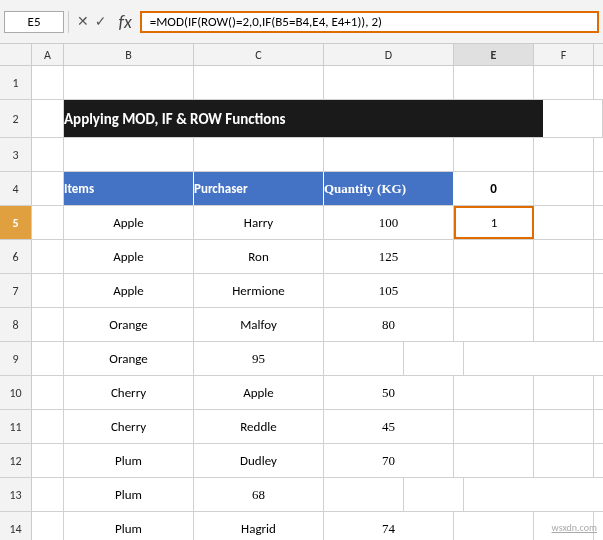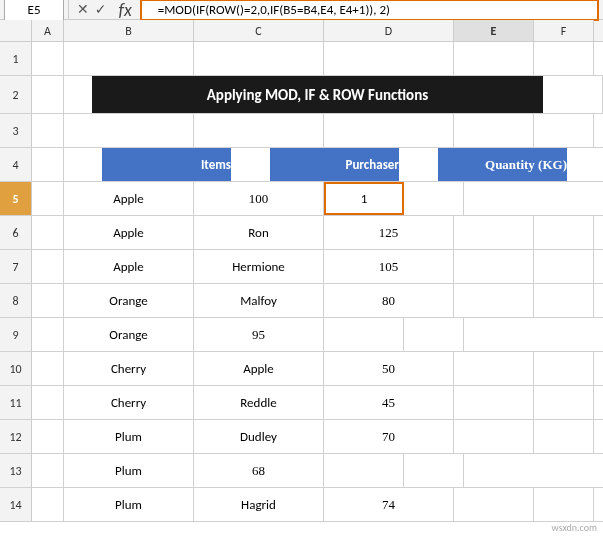--- a/index.html
+++ b/index.html
@@ -9,21 +9,21 @@
       background: #fff;
       width: 603px;
       height: 540px;
       overflow: hidden;
     }
 
     
     .formula-bar {
       display: flex;
       align-items: center;
-      height: 20px;
+      height: 44px;
       background: #f3f3f3;
       border-bottom: 1px solid #ccc;
       padding: 0 4px;
       gap: 4px;
     }
     .cell-ref-box {
       width: 60px;
       height: 22px;
       border: 1px solid #aaa;
       text-align: center;
@@ -55,21 +55,21 @@
       font-size: 18px;
       color: #444;
       padding: 0 4px;
     }
     .formula-input {
       flex: 1;
       height: 22px;
       border: 2px solid #e06c00;
       background: #fff;
       font-size: 13px;
-      padding: 0 16px;
+      padding: 0 8px;
       color: #000;
       display: flex;
       align-items: center;
     }
 
     
     .col-headers {
       display: flex;
       background: #f3f3f3;
       border-bottom: 1px solid #ccc;
@@ -149,44 +149,43 @@
     .cell-f { width: 60px; min-width: 60px; }
 
     
     .title-cell {
       background: #1a1a1a;
       color: #fff;
       font-weight: bold;
       font-size: 15px;
       display: flex;
       align-items: center;
-      justify-content: center;
+      justify-content: flex-start;
       flex: 1;
-      margin-left: 28px;
     }
 
     
     .header-cell {
       background: #4472c4;
       color: #fff;
       font-weight: bold;
       font-size: 13px;
       border-right: 1px solid #fff;
       display: flex;
       align-items: center;
-      justify-content: flex-end;
-      margin-left: 38px;
+      justify-content: flex-start;
     }
 
     .watermark {
       position: fixed;
       bottom: 6px;
       right: 6px;
       font-size: 10px;
       color: #aaa;
+      text-decoration: underline;
     }
   </style>
 </head>
 <body>
 
 <div class="formula-bar">
   <div class="cell-ref-box">
     <span>E5</span>
   </div>
   <div class="formula-divider"></div>
@@ -258,20 +257,23 @@
     </div>
     <div class="cell cell-f"></div>
   </div>
 
   <div class="grid-row">
     <div class="row-num active-row">5</div>
     <div class="cell cell-a"></div>
     <div class="cell cell-b">
       <span>Apple</span>
     </div>
+    <div class="cell cell-c">
+      <span>Harry</span>
+    </div>
     <div class="cell cell-d">
       <span>100</span>
     </div>
     <div class="cell cell-e active-cell">
       <span>1</span>
     </div>
     <div class="cell cell-f"></div>
   </div>
 
   <div class="grid-row">

